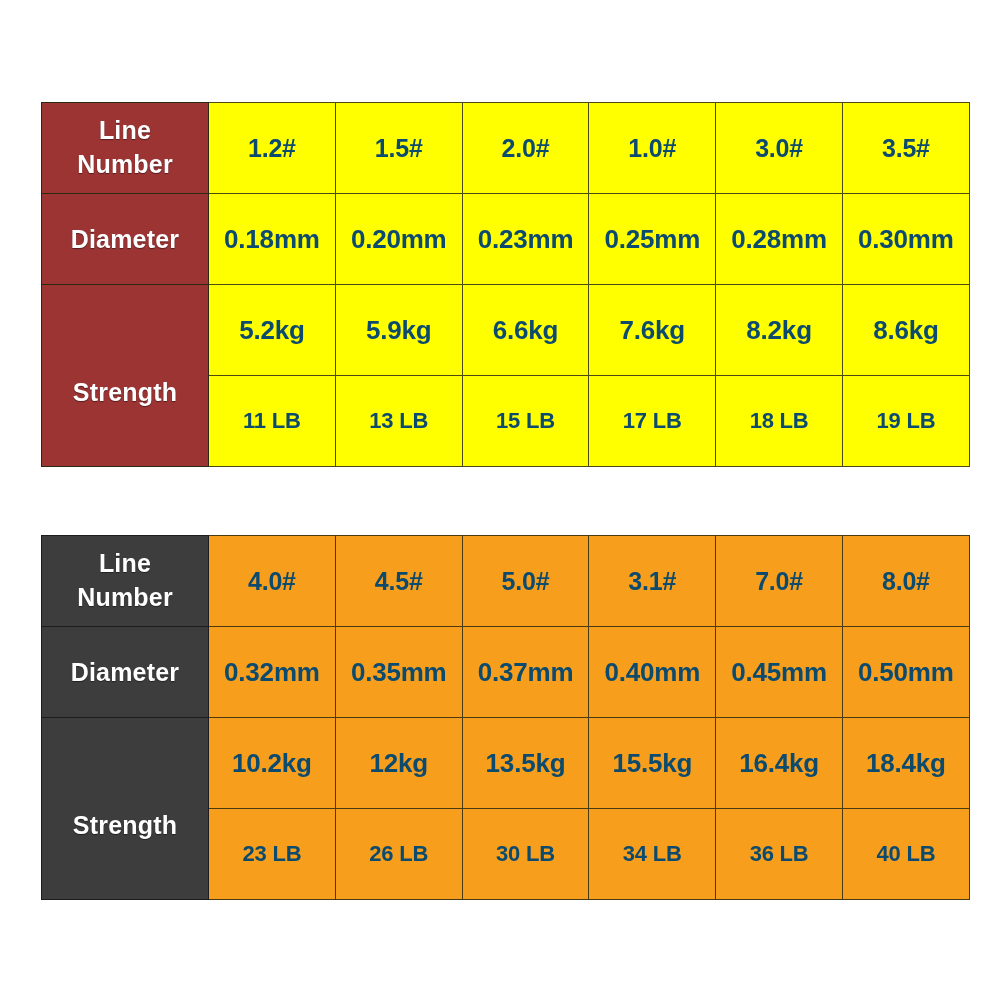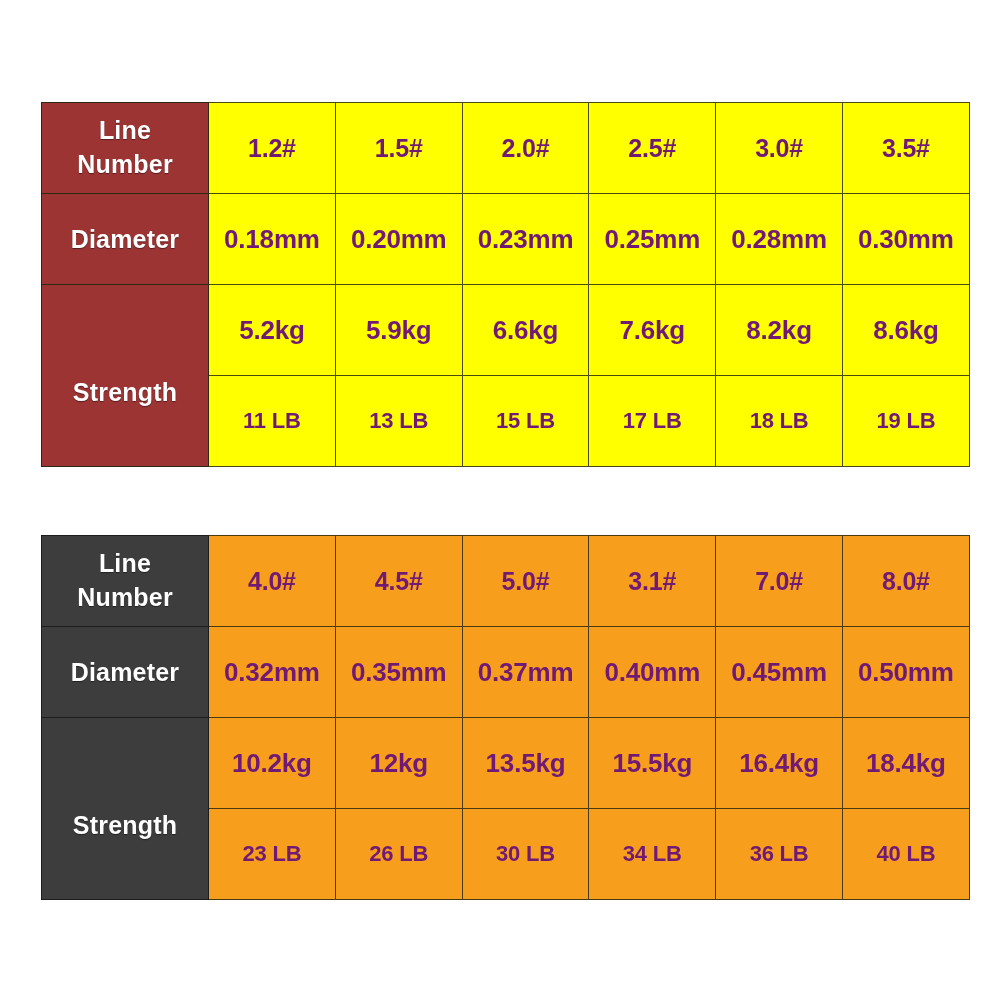--- a/index.html
+++ b/index.html
@@ -32,21 +32,21 @@
 
   #table-light  { top: 102px; }
   #table-dark   { top: 535px; }
 
   .spec-table td {
     border: 1px solid #3a3a18;
     padding: 0;
     text-align: center;
     vertical-align: middle;
     font-weight: bold;
-    color: #701a75;
+    color: #0c4a6e;
     letter-spacing: -0.2px;
   }
 
   
   .spec-table td.label-cell {
     width: 166px;
     color: #ffffff;
     font-size: 25px;
     line-height: 1.32;
     text-shadow: 0 1px 1px rgba(0,0,0,0.45);
@@ -103,21 +103,21 @@
       <tr class="row-linenumber">
         <td class="label-cell">
           <span class="linenumber-label-inner">
             <span>Line</span><br>
             <span>Number</span>
           </span>
         </td>
         <td class="data-cell val-linenumber">1.2#</td>
         <td class="data-cell val-linenumber">1.5#</td>
         <td class="data-cell val-linenumber">2.0#</td>
-        <td class="data-cell val-linenumber">2.5#</td>
+        <td class="data-cell val-linenumber">1.0#</td>
         <td class="data-cell val-linenumber">3.0#</td>
         <td class="data-cell val-linenumber">3.5#</td>
       </tr>
 
       <tr class="row-diameter">
         <td class="label-cell">Diameter</td>
         <td class="data-cell val-diameter">0.18mm</td>
         <td class="data-cell val-diameter">0.20mm</td>
         <td class="data-cell val-diameter">0.23mm</td>
         <td class="data-cell val-diameter">0.25mm</td>

